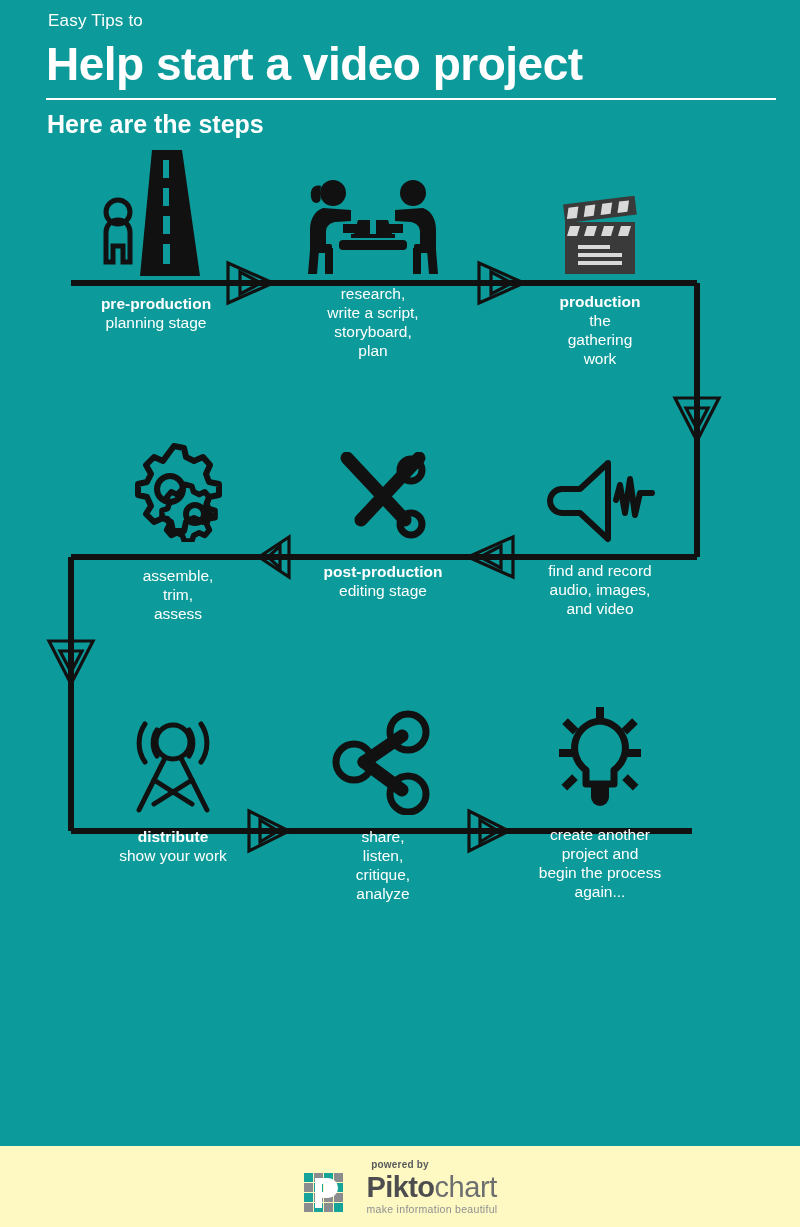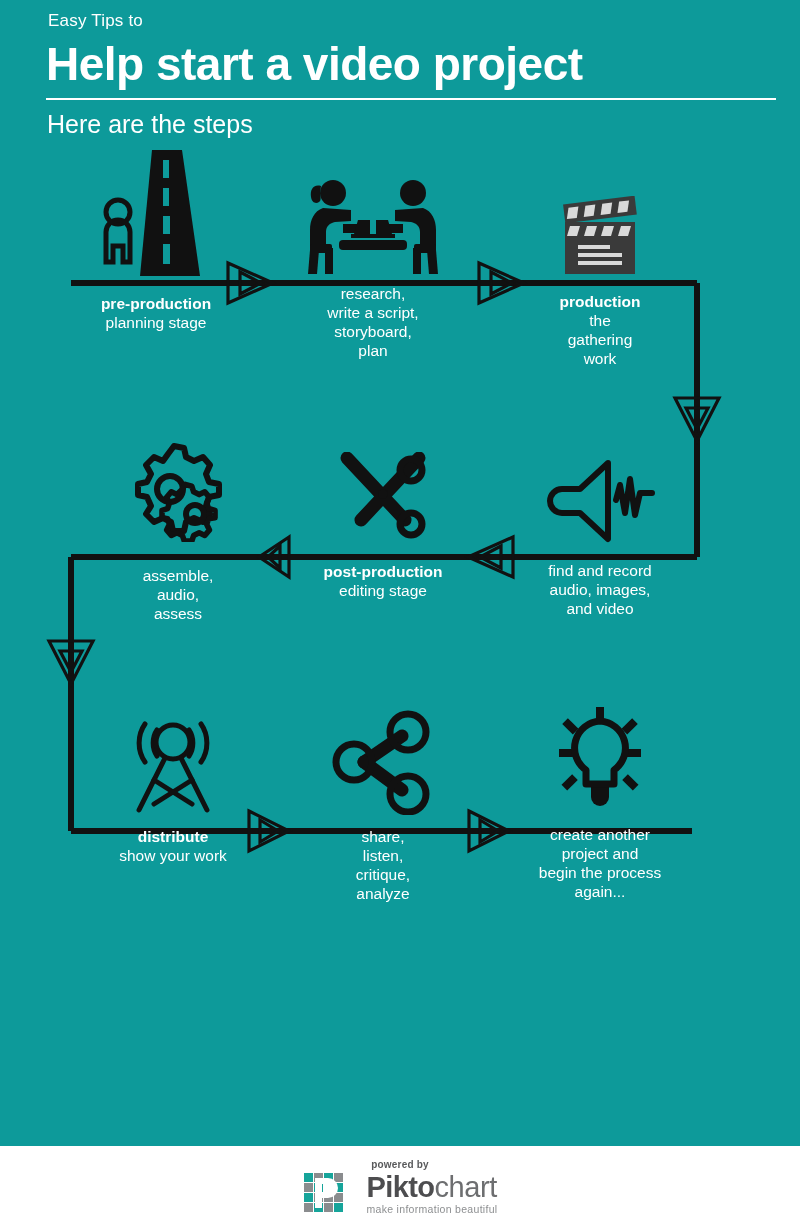--- a/index.html
+++ b/index.html
@@ -19,39 +19,39 @@
     line-height:22px;margin:0 0 4px 2px;
   }
   .title{
     color:#ffffff;font-size:46px;font-weight:700;line-height:56px;
     letter-spacing:-.5px;margin:0 0 0 0;
   }
   .rule{
     width:730px;height:2px;background:#ffffff;margin:6px 0 8px 0;
   }
   .subtitle{
-    color:#ffffff;font-size:25px;font-weight:400;line-height:32px;margin:0 0 0 1px;
+    color:#ffffff;font-size:25px;font-weight:700;line-height:32px;margin:0 0 0 1px;
   }
 
   
   .flowsvg{position:absolute;left:0;top:0;width:800px;height:1160px;pointer-events:none;}
 
   
   .step{position:absolute;text-align:center;}
   .step .icon{display:flex;align-items:flex-end;justify-content:center;}
   .step .caption{margin-top:6px;}
   .cap-line{
     color:#ffffff;font-size:15.5px;line-height:19px;font-weight:400;
     white-space:nowrap;
   }
   .cap-line.bold{font-weight:700;}
 
   
   .footer{
-    position:absolute;left:0;top:1146px;width:800px;height:81px;background:#ffffff;
+    position:absolute;left:0;top:1146px;width:800px;height:81px;background:#fef9c3;
     display:flex;flex-direction:column;align-items:center;justify-content:center;
   }
   .powered{
     color:#58595b;font-size:10px;font-weight:700;letter-spacing:.2px;margin-bottom:2px;
   }
   .logorow{display:flex;align-items:center;gap:20px;}
   .tagline{
     color:#8d8f91;font-size:10.5px;letter-spacing:.3px;margin-top:1px;
   }
   .logo-word{display:flex;align-items:baseline;font-size:29px;line-height:30px;}
@@ -228,21 +228,21 @@
           <path d="M45,12 l6,-8 l10,2 l2,9 l8,4 l9,-4 l7,8 l-4,9 l3,8 l10,2 l0,11 l-10,2 l-3,9 l4,8 l-7,8 l-9,-4 l-8,4 l-2,9 l-11,0 l-2,-9 l-8,-4 l-9,4 l-8,-8 l5,-8 l-4,-9 l-9,-2 l0,-11 l9,-2 l4,-8 l-5,-9 l8,-8 l9,4 Z"></path>
           <circle cx="47" cy="47" r="13"></circle>
 
           <path d="M78,58 l4,-6 l7,2 l2,6 l6,3 l6,-3 l5,6 l-3,6 l2,6 l7,2 l0,8 l-7,1 l-2,6 l3,6 l-5,6 l-6,-3 l-6,3 l-2,6 l-8,0 l-2,-6 l-6,-3 l-6,3 l-5,-6 l3,-6 l-2,-6 l-6,-1 l0,-8 l6,-2 l2,-6 l-3,-6 l5,-6 l6,3 Z" transform="translate(-14,-6) scale(0.93)"></path>
           <circle cx="72" cy="72" r="9"></circle>
         </g>
       </svg>
     </div>
     <div class="caption" style="margin-top:24px;">
       <div class="cap-line">assemble,</div>
-      <div class="cap-line">audio,</div>
+      <div class="cap-line">trim,</div>
       <div class="cap-line">assess</div>
     </div>
   </div>
 
   <div class="step" style="left:268px;top:452px;width:230px;">
     <div class="icon" style="height:92px;">
       <svg width="100" height="92" viewBox="0 0 100 92">
         <g stroke="#111" fill="none">
 
           <path d="M14,6 L72,68" stroke-width="13" stroke-linecap="round"></path>

